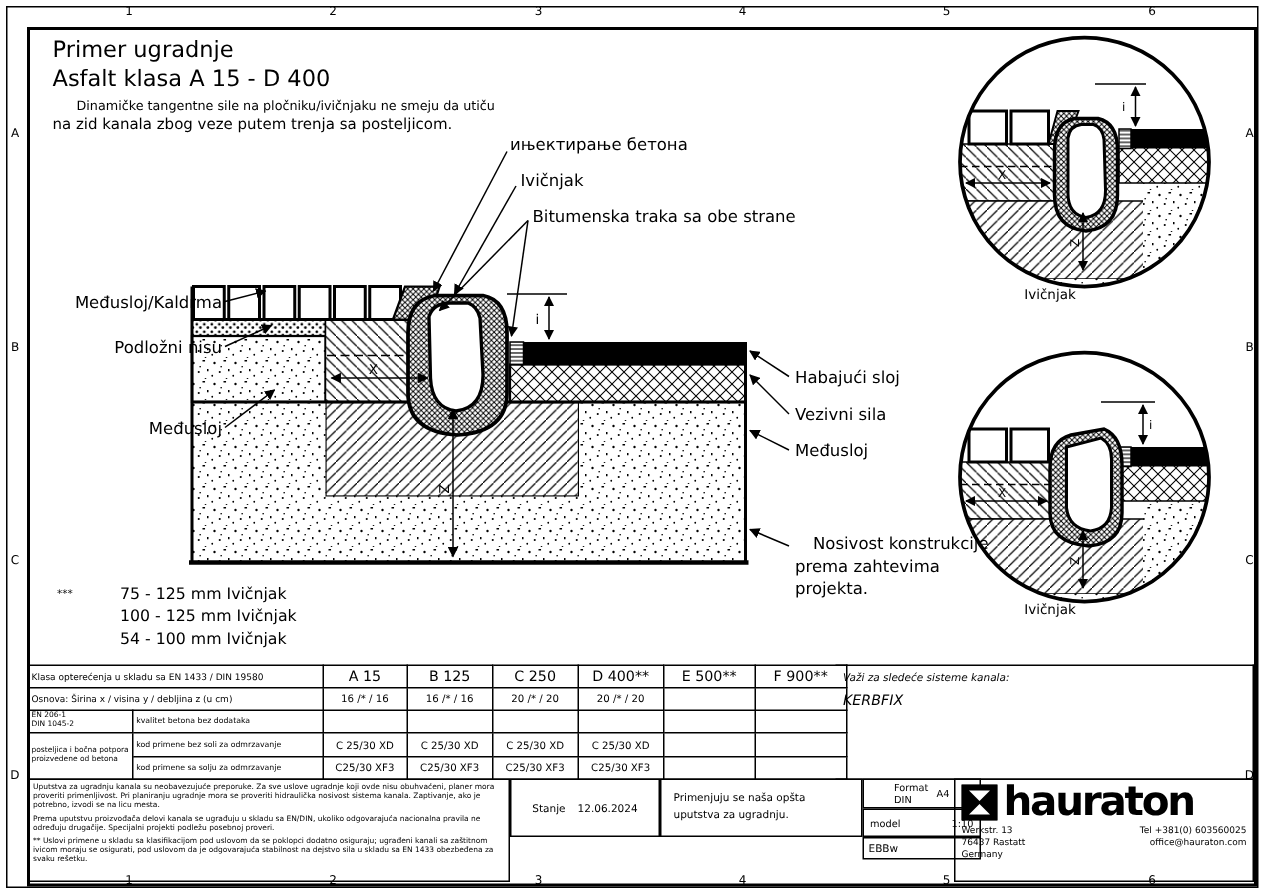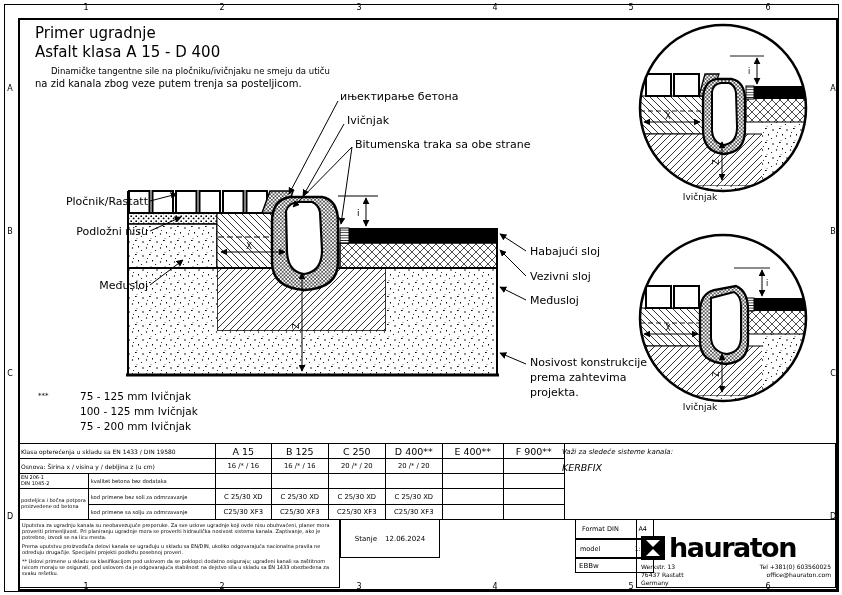--- a/index.html
+++ b/index.html
@@ -33,26 +33,26 @@
   .rightpanel{left:557px;top:443px;width:278px;height:75px;border:1px solid #000;border-left:none;font-style:italic;}
   .rp-label{font-size:7px;margin:4px 0 0 5px;}
   .rp-value{font-size:9.5px;margin:6px 0 15px 5px;}
   
   .tb{left:18px;top:519px;width:818px;height:69px;}
   .cell{position:absolute;border:1px solid #000;box-sizing:border-box;}
   .notes{left:0;top:0;width:322px;height:69px;font-size:5px;line-height:1.2;padding:2px 3px;}
   .notes p{margin:0 0 3px 0;}
   .c-stanje{left:322px;top:0;width:100px;height:39px;font-size:7px;display:flex;align-items:center;justify-content:center;gap:8px;}
   .c-prim{left:422px;top:0;width:135px;height:39px;font-size:7px;padding:7px 0 0 8px;line-height:1.5;}
-  .c-fmt1{left:557px;top:0;width:79px;height:20px;font-size:6.5px;display:flex;justify-content:space-between;align-items:center;padding:0 6px;}
+  .c-fmt1{left:557px;top:0;width:79px;height:20px;font-size:6.5px;display:flex;justify-content:space-between;align-items:center;padding:0 20px;}
   .c-fmt2{left:557px;top:20px;width:79px;height:19px;font-size:6.5px;display:flex;justify-content:space-between;align-items:center;padding:0 4px;}
   .c-file{left:322px;top:39px;width:235px;height:15px;font-size:7px;display:flex;justify-content:space-between;align-items:center;padding:0 6px 0 3px;}
   .c-auth{left:557px;top:39px;width:79px;height:15px;font-size:7px;display:flex;align-items:center;padding:0 3px;}
   .c-doctitle{left:322px;top:54px;width:314px;height:15px;font-size:7.5px;display:flex;align-items:center;padding:0 3px;}
-  .c-logo{left:618px;top:0;width:200px;height:69px;padding:16px 4px;}
+  .c-logo{left:618px;top:0;width:200px;height:69px;padding:3px 4px;}
   .logo-row{display:flex;align-items:center;gap:4px;}
   .logo-mark{width:24px;height:24px;background:#000;position:relative;flex:0 0 auto;}
   .logo-mark svg{display:block;}
   .logo-word{font-size:27px;font-weight:bold;letter-spacing:-1.5px;line-height:24px;}
   .logo-cols{display:flex;justify-content:space-between;margin-top:3px;font-size:6px;line-height:1.35;}
   svg text{font-family:"DejaVu Sans",sans-serif;}
 </style>
 </head>
 <body>
 
@@ -245,34 +245,34 @@
       <line x1="762" y1="270" x2="762" y2="296" stroke="#000" stroke-width="1" marker-start="url(#ah)" marker-end="url(#ah)"></line>
       <text x="766" y="286" font-size="8">i</text>
     </g>
     <circle cx="723" cy="318" r="83" fill="none" stroke="#000" stroke-width="2.5"></circle>
   </g>
 </svg>
 
 <div class="abs lbl" style="left:340px;top:90px">ињектирање бетона</div>
 <div class="abs lbl" style="left:347px;top:114px">Ivičnjak</div>
 <div class="abs lbl" style="left:355px;top:138px">Bitumenska traka sa obe strane</div>
-<div class="abs lbl lbl-r" style="left:8px;top:195px;width:140px">Pločnik/Rastatt</div>
+<div class="abs lbl lbl-r" style="left:8px;top:195px;width:140px">Međusloj/Kaldrma</div>
 <div class="abs lbl lbl-r" style="left:8px;top:225px;width:140px">Podložni nisu</div>
 <div class="abs lbl lbl-r" style="left:8px;top:279px;width:140px">Međusloj</div>
 <div class="abs lbl" style="left:530px;top:245px">Habajući sloj</div>
-<div class="abs lbl" style="left:530px;top:270px">Vezivni sloj</div>
+<div class="abs lbl" style="left:530px;top:270px">Vezivni sila</div>
 <div class="abs lbl" style="left:530px;top:294px">Međusloj</div>
-<div class="abs lbl" style="left:530px;top:356px">Nosivost konstrukcije</div>
+<div class="abs lbl" style="left:542px;top:356px">Nosivost konstrukcije</div>
 <div class="abs lbl" style="left:530px;top:371px">prema zahtevima</div>
 <div class="abs lbl" style="left:530px;top:386px">projekta.</div>
 
 <div class="abs fnmark">***</div>
 <div class="abs fnline" style="top:390px">75 - 125 mm Ivičnjak</div>
 <div class="abs fnline" style="top:405px">100 - 125 mm Ivičnjak</div>
-<div class="abs fnline" style="top:420px">75 - 200 mm Ivičnjak</div>
+<div class="abs fnline" style="top:420px">54 - 100 mm Ivičnjak</div>
 
 <div class="abs cap" style="left:655px;top:192px">Ivičnjak</div>
 <div class="abs cap" style="left:655px;top:402px">Ivičnjak</div>
 
 <div class="abs tblwrap">
   <table class="spec">
     <colgroup>
       <col style="width:63px">
         <col style="width:127px">
       <col style="width:56px">
@@ -282,21 +282,21 @@
         <col style="width:61px">
         <col style="width:61px">
     </colgroup>
     <tbody>
         <tr style="height:15px">
       <td colspan="2" class="lblcell">Klasa opterećenja u skladu sa EN 1433 / DIN 19580</td>
       <td class="cls">A 15</td>
       <td class="cls">B 125</td>
       <td class="cls">C 250</td>
       <td class="cls">D 400**</td>
-      <td class="cls">E 400**</td>
+      <td class="cls">E 500**</td>
       <td class="cls">F 900**</td>
     </tr>
     <tr style="height:15px">
       <td colspan="2" class="lblcell">Osnova: Širina x / visina y / debljina z (u cm)</td>
       <td class="val">16 /* / 16</td>
       <td class="val">16 /* / 16</td>
       <td class="val">20 /* / 20</td>
       <td class="val">20 /* / 20</td>
       <td class="val"></td>
       <td class="val"></td>
@@ -347,20 +347,24 @@
 
 <div class="abs tb">
   <div class="cell notes">
     <p>Uputstva za ugradnju kanala su neobavezujuće preporuke. Za sve uslove ugradnje koji ovde nisu obuhvaćeni, planer mora proveriti primenljivost. Pri planiranju ugradnje mora se proveriti hidraulička nosivost sistema kanala. Zaptivanje, ako je potrebno, izvodi se na licu mesta.</p>
     <p>Prema uputstvu proizvođača delovi kanala se ugrađuju u skladu sa EN/DIN, ukoliko odgovarajuća nacionalna pravila ne određuju drugačije. Specijalni projekti podležu posebnoj proveri.</p>
     <p>** Uslovi primene u skladu sa klasifikacijom pod uslovom da se poklopci dodatno osiguraju; ugrađeni kanali sa zaštitnom ivicom moraju se osigurati, pod uslovom da je odgovarajuća stabilnost na dejstvo sila u skladu sa EN 1433 obezbeđena za svaku rešetku.</p>
   </div>
   <div class="cell c-stanje">
     <span>Stanje</span>
     <span>12.06.2024</span>
+  </div>
+  <div class="cell c-prim">
+    <div>Primenjuju se naša opšta</div>
+    <div>uputstva za ugradnju.</div>
   </div>
   <div class="cell c-fmt1">
     <span>Format DIN</span>
     <span>A4</span>
   </div>
   <div class="cell c-fmt2">
     <span>model</span>
     <span>1:10</span>
   </div>
   <div class="cell c-auth">

